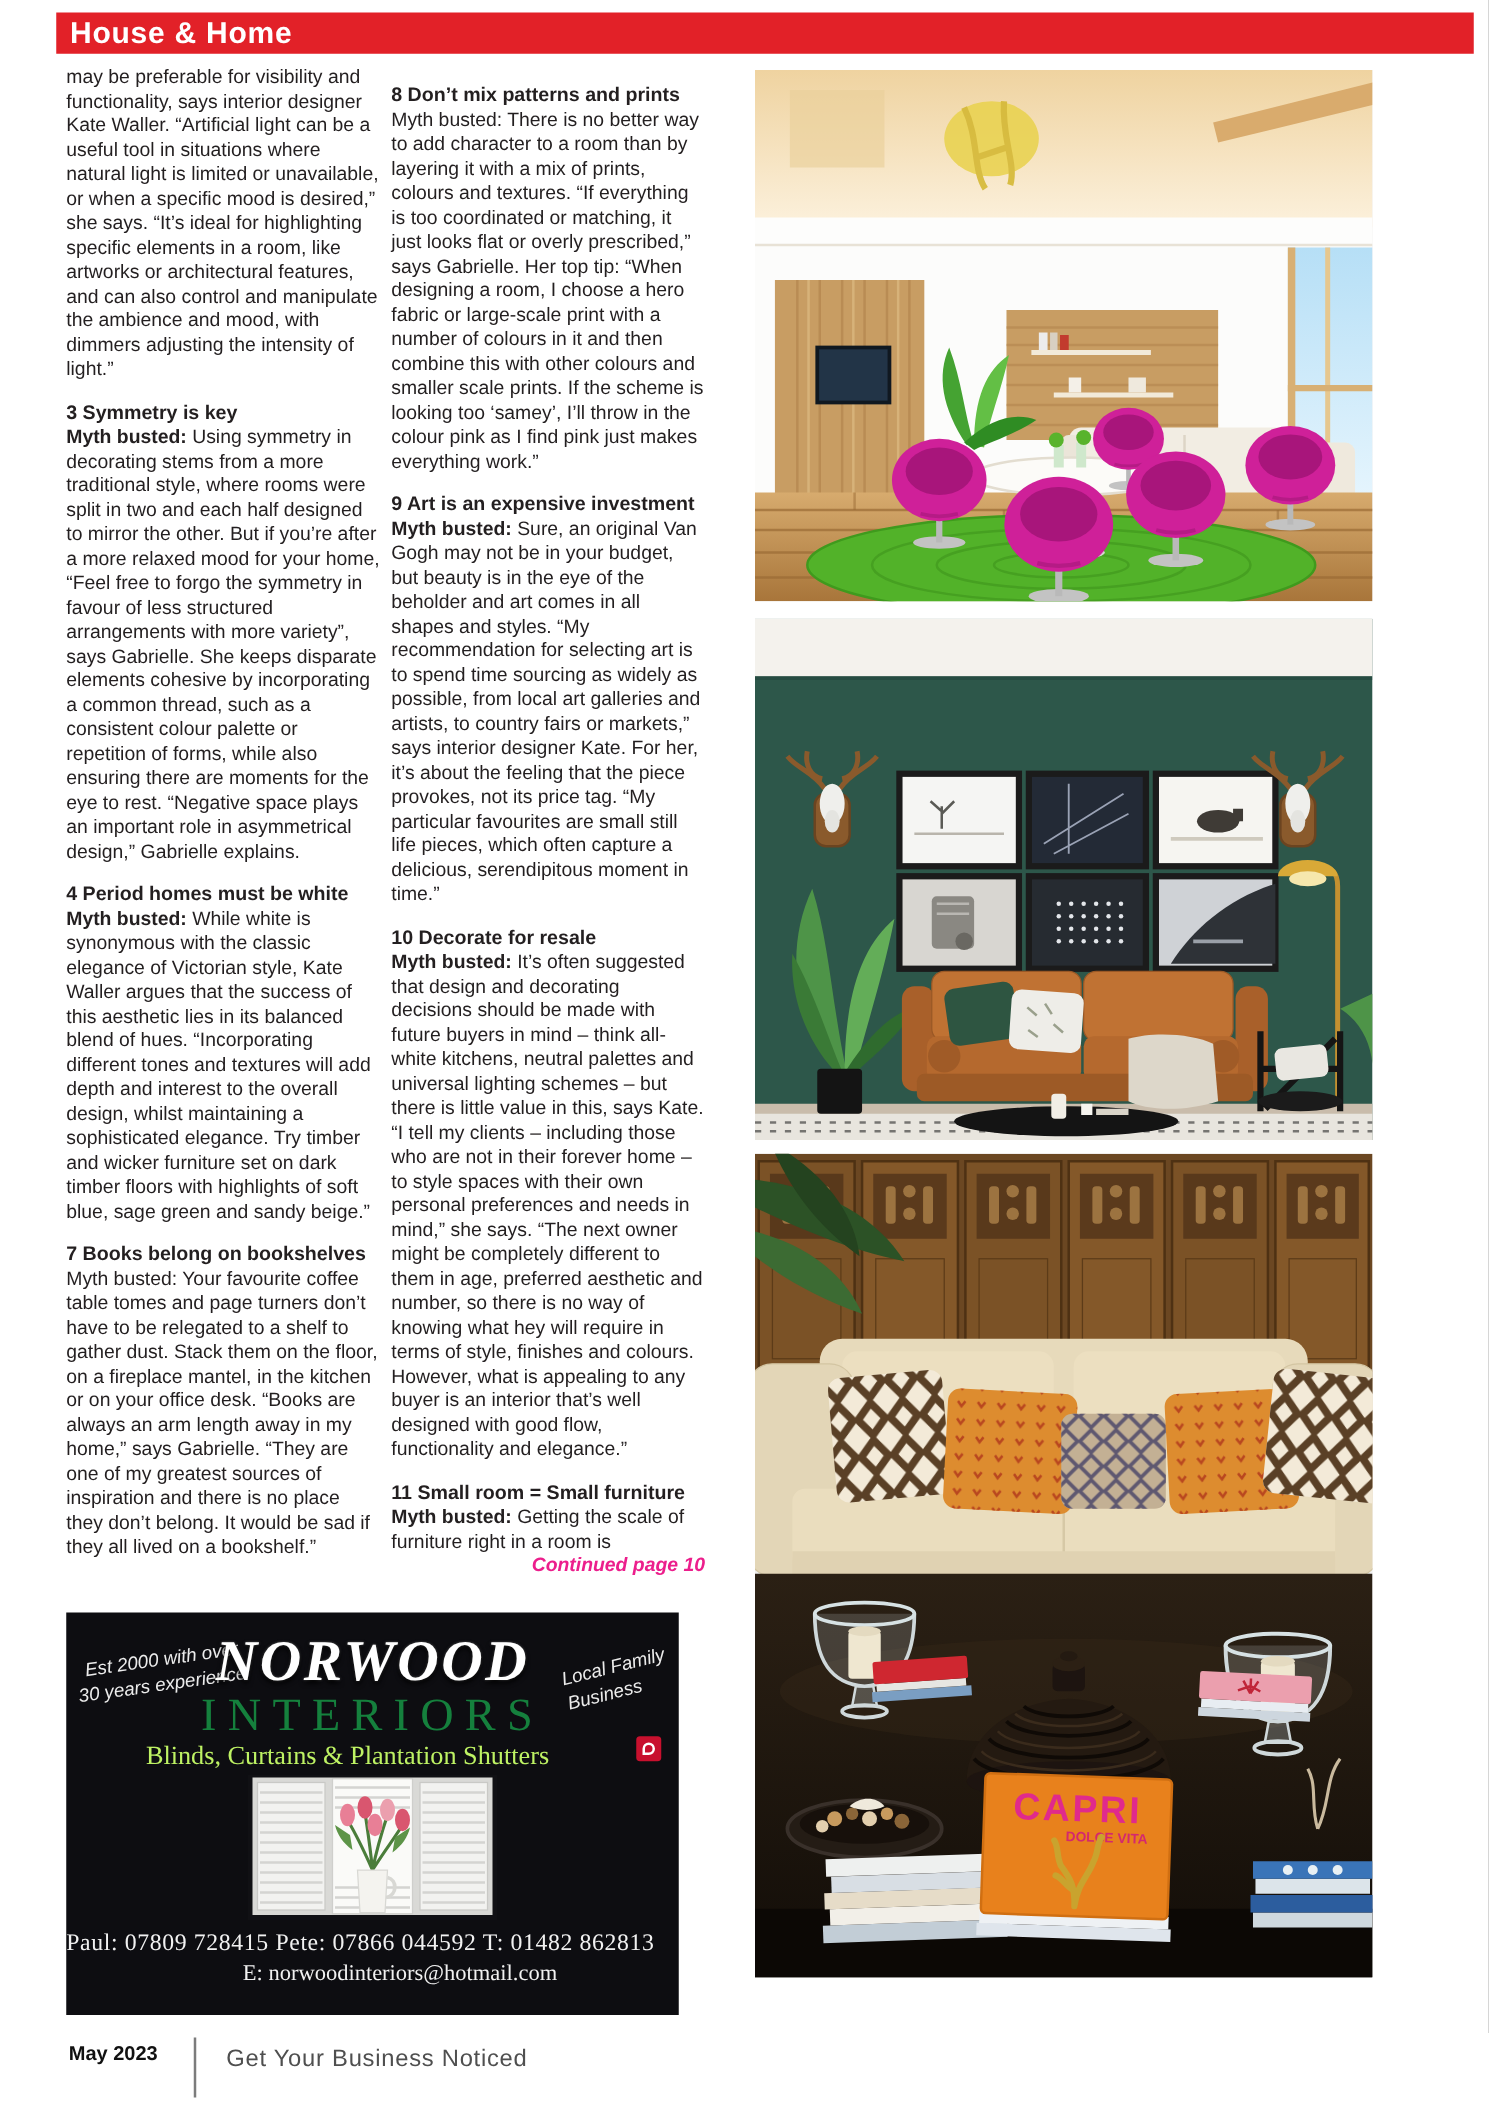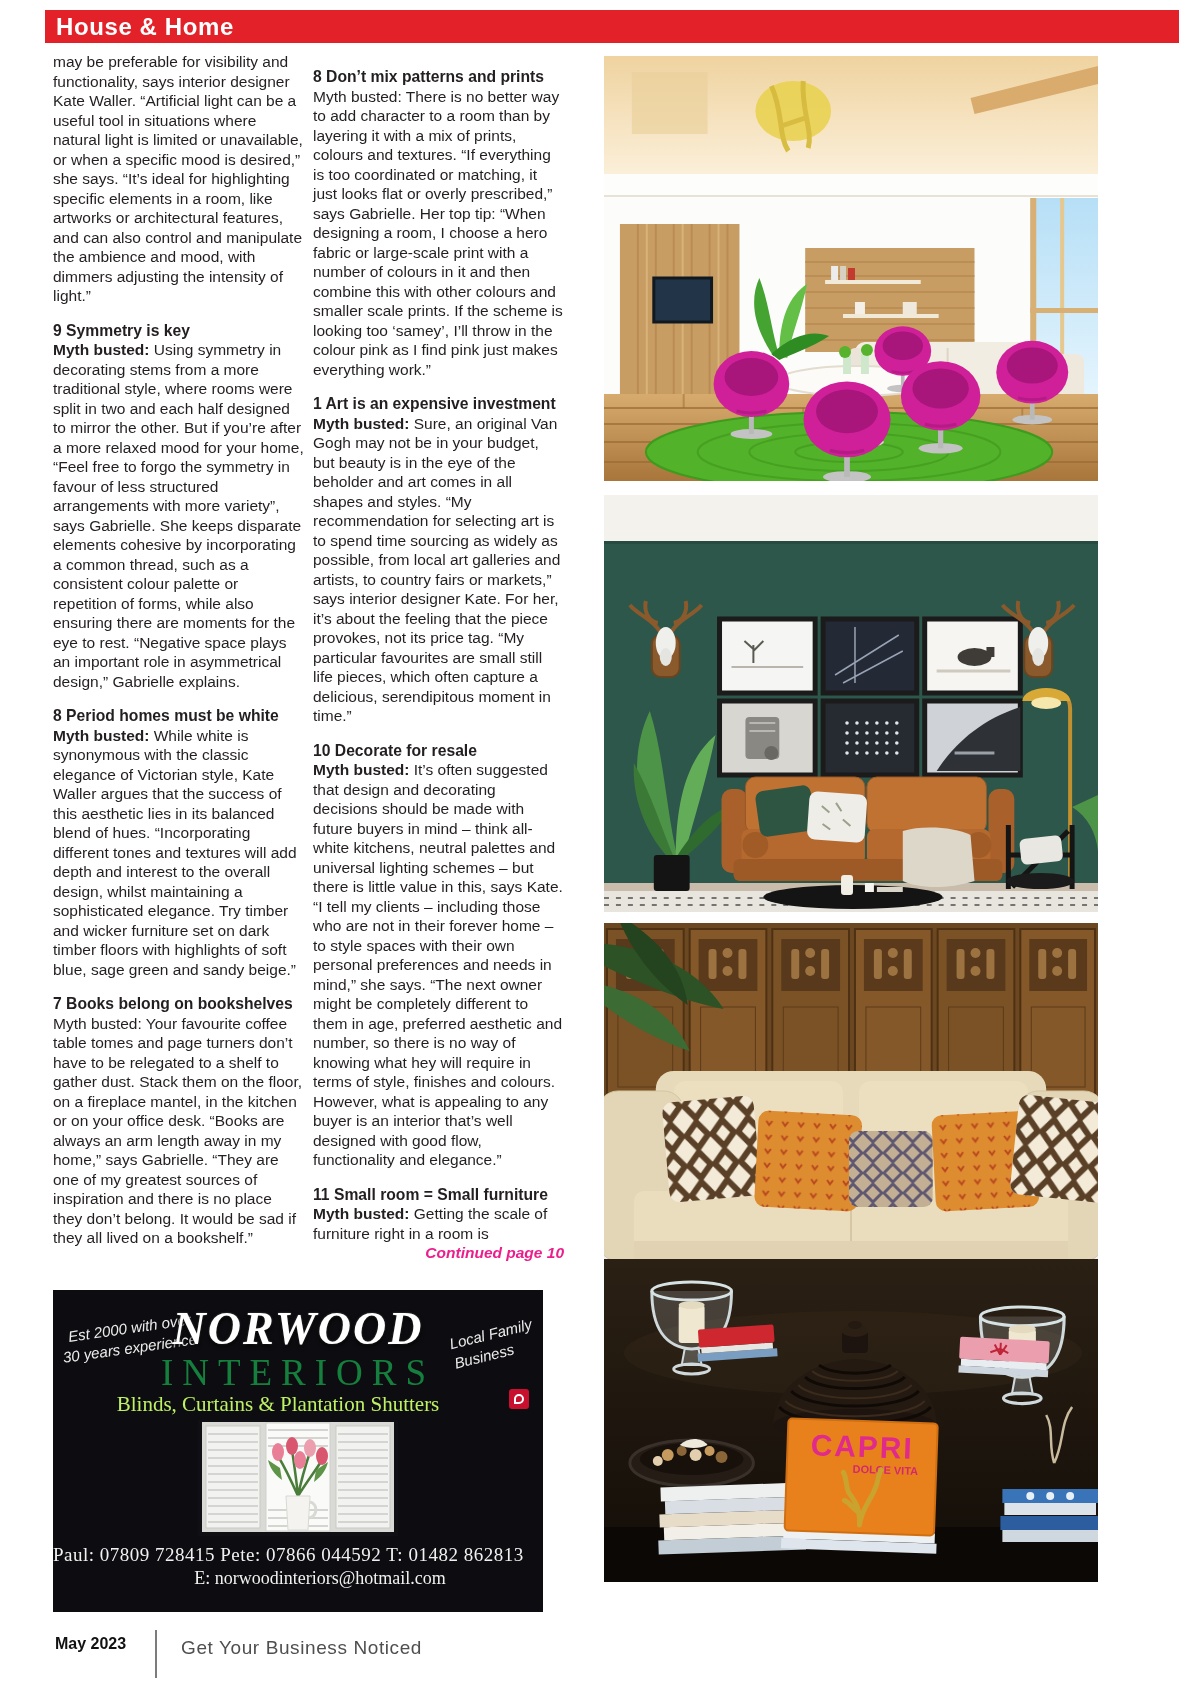--- a/index.html
+++ b/index.html
@@ -59,33 +59,33 @@
 
 <div class="page">
 
   <header class="masthead">
     <h1>House &amp; Home</h1>
   </header>
 
   <section class="col col-1">
     <div>
         <p>may be preferable for visibility and functionality, says interior designer Kate Waller. “Artificial light can be a useful tool in situations where natural light is limited or unavailable, or when a specific mood is desired,” she says. “It’s ideal for highlighting specific elements in a room, like artworks or architectural features, and can also control and manipulate the ambience and mood, with dimmers adjusting the intensity of light.”</p>
-        <h3>9 Symmetry is key</h3>
+        <h3>3 Symmetry is key</h3>
         <p><span class="lead-bold">Myth busted:</span> Using symmetry in decorating stems from a more traditional style, where rooms were split in two and each half designed to mirror the other. But if you’re after a more relaxed mood for your home, “Feel free to forgo the symmetry in favour of less structured arrangements with more variety”, says Gabrielle. She keeps disparate elements cohesive by incorporating a common thread, such as a consistent colour palette or repetition of forms, while also ensuring there are moments for the eye to rest. “Negative space plays an important role in asymmetrical design,” Gabrielle explains.</p>
-        <h3>8 Period homes must be white</h3>
+        <h3>4 Period homes must be white</h3>
         <p><span class="lead-bold">Myth busted:</span> While white is synonymous with the classic elegance of Victorian style, Kate Waller argues that the success of this aesthetic lies in its balanced blend of hues. “Incorporating different tones and textures will add depth and interest to the overall design, whilst maintaining a sophisticated elegance. Try timber and wicker furniture set on dark timber floors with highlights of soft blue, sage green and sandy beige.”</p>
         <h3>7 Books belong on bookshelves</h3>
         <p><span>Myth busted:</span> Your favourite coffee table tomes and page turners don’t have to be relegated to a shelf to gather dust. Stack them on the floor, on a fireplace mantel, in the kitchen or on your office desk. “Books are always an arm length away in my home,” says Gabrielle. “They are one of my greatest sources of inspiration and there is no place they don’t belong. It would be sad if they all lived on a bookshelf.”</p>
       </div>
   </section>
   <section class="col col-2">
     <div>
         <h3>8 Don’t mix patterns and prints</h3>
         <p><span>Myth busted:</span> There is no better way to add character to a room than by layering it with a mix of prints, colours and textures. “If everything is too coordinated or matching, it just looks flat or overly prescribed,” says Gabrielle. Her top tip: “When designing a room, I choose a hero fabric or large-scale print with a number of colours in it and then combine this with other colours and smaller scale prints. If the scheme is looking too ‘samey’, I’ll throw in the colour pink as I find pink just makes everything work.”</p>
-        <h3>1 Art is an expensive investment</h3>
+        <h3>9 Art is an expensive investment</h3>
         <p><span class="lead-bold">Myth busted:</span> Sure, an original Van Gogh may not be in your budget, but beauty is in the eye of the beholder and art comes in all shapes and styles. “My recommendation for selecting art is to spend time sourcing as widely as possible, from local art galleries and artists, to country fairs or markets,” says interior designer Kate. For her, it’s about the feeling that the piece provokes, not its price tag. “My particular favourites are small still life pieces, which often capture a delicious, serendipitous moment in time.”</p>
         <h3>10 Decorate for resale</h3>
         <p><span class="lead-bold">Myth busted:</span> It’s often suggested that design and decorating decisions should be made with future buyers in mind – think all-white kitchens, neutral palettes and universal lighting schemes – but there is little value in this, says Kate. “I tell my clients – including those who are not in their forever home – to style spaces with their own personal preferences and needs in mind,” she says. “The next owner might be completely different to them in age, preferred aesthetic and number, so there is no way of knowing what hey will require in terms of style, finishes and colours. However, what is appealing to any buyer is an interior that’s well designed with good flow, functionality and elegance.”</p>
         <h3>11 Small room = Small furniture</h3>
         <p><span class="lead-bold">Myth busted:</span> Getting the scale of furniture right in a room is</p>
       </div>
     <p class="continued">Continued page 10</p>
   </section>
 
   <figure class="photo photo-1">

